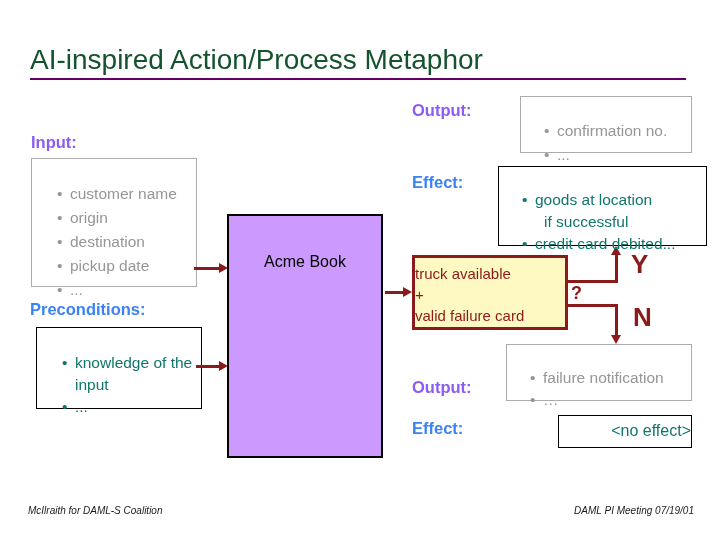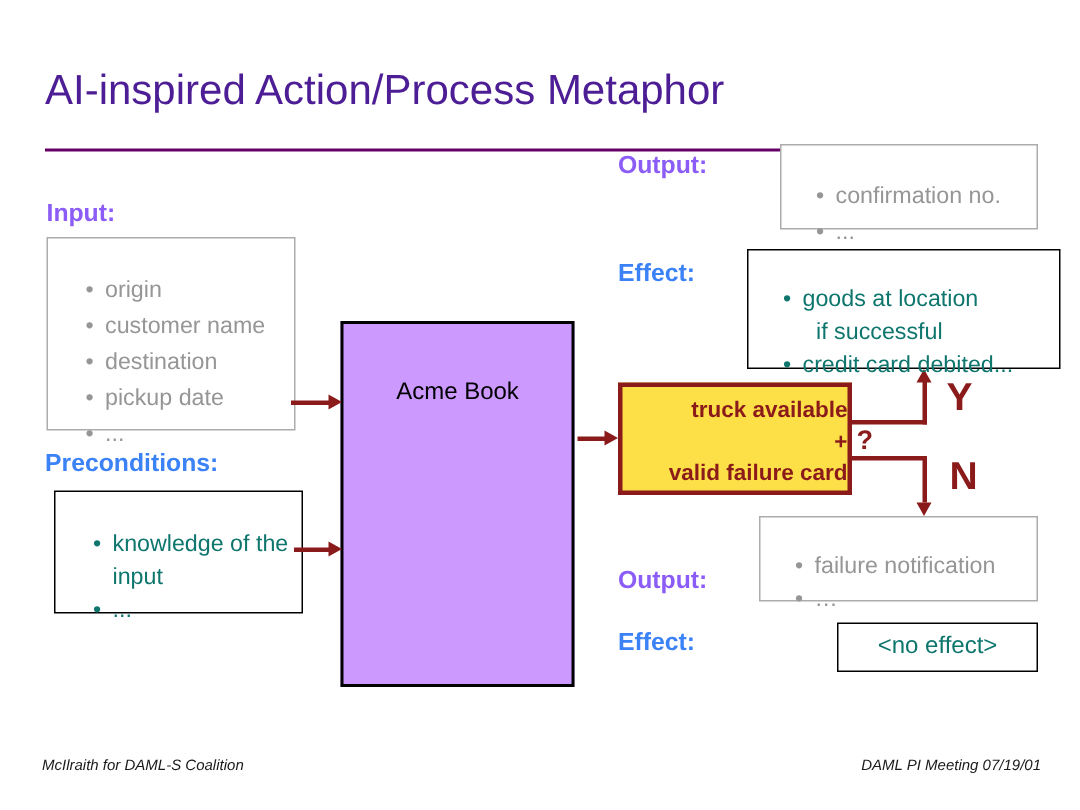--- a/index.html
+++ b/index.html
@@ -4,77 +4,77 @@
 <style>
   html,body { margin:0; padding:0; background:#fff; }
   .slide {
     position:relative; width:720px; height:540px; background:#ffffff;
     font-family:"Liberation Sans", sans-serif; overflow:hidden;
   }
   .abs { position:absolute; }
 
   .title {
     left:30px; top:44px; width:656px;
-    font-size:28px; color:#4c1d95; line-height:1.15;
-    padding-bottom:23px; border-bottom:2px solid #660066;
+    font-size:28px; color:#14532d; line-height:1.15;
+    padding-bottom:2px; border-bottom:2px solid #660066;
   }
 
   .label { font-weight:bold; font-size:16.5px; color:#3b82f6; }
   .gray  { color:#8b5cf6; }
 
   .box { position:absolute; background:#fff; box-sizing:border-box; }
   .gray-box  { border:1.5px solid #ACACAC; color:#969696; }
   .black-box { border:1.5px solid #000; color:#0f766e; }
 
   ul.blist { margin:15px; padding:0; list-style:none; font-size:15.5px; }
   ul.blist li { position:relative; padding-left:13px; }
   ul.blist li.bullet::before { content:"•"; position:absolute; left:0; top:0; }
   ul.blist li.cont { padding-left:22px; }
 
   .process-box {
     background:#CC99FF; border:2.5px solid #000;
     text-align:center; font-size:16px; color:#000; line-height:28px;
   }
 
   .cond-box {
-    border:3px solid #8B1A1A; color:#8B1A1A; font-weight:bold;
-    text-align:right; font-size:15px; line-height:21px; background:#fde047;
+    border:3px solid #8B1A1A; color:#8B1A1A; font-weight:normal;
+    text-align:left; font-size:15px; line-height:21px; background:#fef9c3;
   }
 
   .shaft { position:absolute; background:#8B1A1A; }
   .head-right { position:absolute; width:0; height:0;
     border-top:5.5px solid transparent; border-bottom:5.5px solid transparent;
     border-left:9px solid #8B1A1A; }
   .head-up { position:absolute; width:0; height:0;
     border-left:5.5px solid transparent; border-right:5.5px solid transparent;
     border-bottom:9px solid #8B1A1A; }
   .head-down { position:absolute; width:0; height:0;
     border-left:5.5px solid transparent; border-right:5.5px solid transparent;
     border-top:9px solid #8B1A1A; }
 
   .branch-letter { position:absolute; color:#8B1A1A; font-size:26px; font-weight:600; }
   .qmark { position:absolute; color:#8B1A1A; font-size:18px; font-weight:bold; }
 
-  .noeffect { text-align:center; font-size:16px; line-height:30px; }
+  .noeffect { text-align:right; font-size:16px; line-height:30px; }
 
   .footer { font-size:10px; font-style:italic; color:#1a1a1a; }
 </style>
 </head>
 <body>
 
 <div class="slide">
 
   <div class="abs title">AI-inspired Action/Process Metaphor</div>
 
   <div class="abs label gray" style="left:31px; top:133px;">Input:</div>
 
   <div class="box gray-box" style="left:31px; top:158px; width:166px; height:129px; padding:8px 0 0 10px;">
     <ul class="blist" style="line-height:24px;">
+      <li class="bullet">customer name</li>
       <li class="bullet">origin</li>
-      <li class="bullet">customer name</li>
       <li class="bullet">destination</li>
       <li class="bullet">pickup date</li>
       <li class="bullet">...</li>
     </ul>
   </div>
 
   <div class="abs label" style="left:30px; top:300px;">Preconditions:</div>
 
   <div class="box black-box" style="left:36px; top:327px; width:166px; height:82px; padding:9px 11px 0 10px;">
     <ul class="blist" style="line-height:22px; width:135px;">

